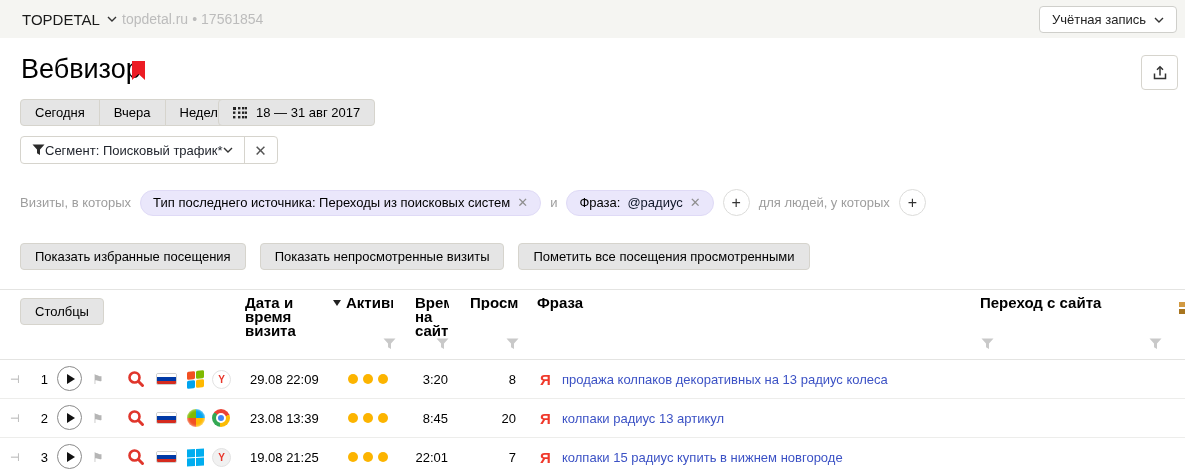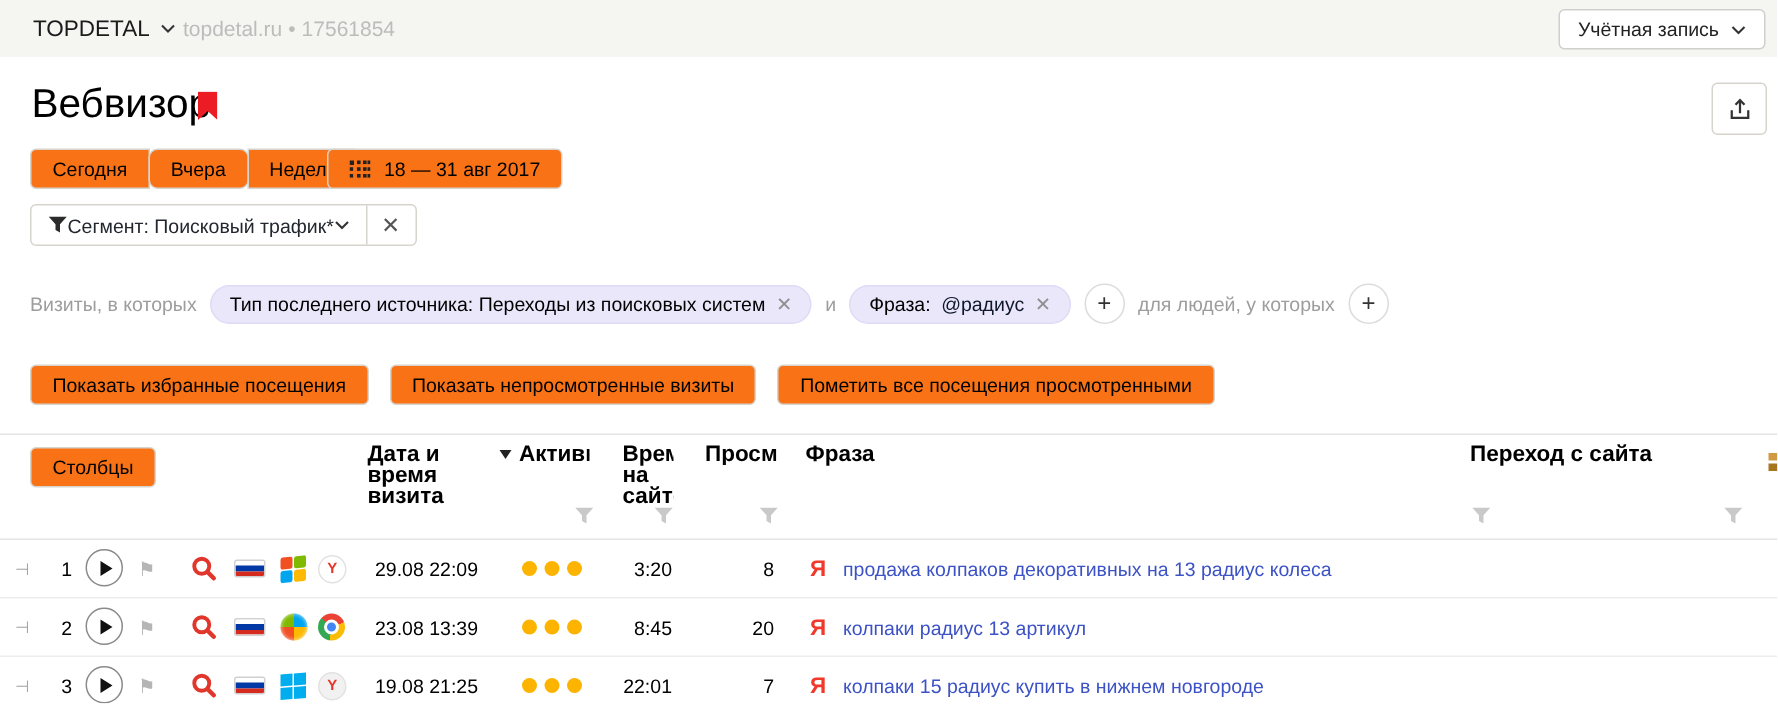--- a/index.html
+++ b/index.html
@@ -15,26 +15,26 @@
     padding:0 12px;background:#fff;border:1px solid #cfcfcb;border-radius:4px;font-size:13px;color:#222;cursor:pointer;box-sizing:border-box;}
 
   
   .page-title{position:absolute;left:21px;top:54px;font-size:27px;color:#000;}
   .bookmark{position:absolute;left:132px;top:61px;width:13px;height:19px;background:#ec1c24;
     clip-path:polygon(0 0,100% 0,100% 100%,50% 68%,0 100%);}
   .export-btn{position:absolute;left:1141px;top:55px;width:37px;height:35px;background:#fff;border:1px solid #d6d4cd;
     border-radius:4px;display:flex;align-items:center;justify-content:center;cursor:pointer;box-sizing:border-box;}
 
   
-  .btn{height:27px;background:#f97316;border:1px solid #d6d4cd;font-size:13px;color:#000;display:inline-flex;
+  .btn{height:27px;background:#e5e5e5;border:1px solid #d6d4cd;font-size:13px;color:#000;display:inline-flex;
     align-items:center;padding:0 14px;cursor:pointer;box-sizing:border-box;font-family:"Liberation Sans",sans-serif;}
 
   
   .presets{position:absolute;left:20px;top:99px;display:flex;}
-  .presets .btn{margin-left:-1px;border-radius:6px;}
+  .presets .btn{margin-left:-1px;border-radius:0;}
   .presets .btn:first-child{margin-left:0;border-radius:4px 0 0 4px;}
   .presets .btn:last-child{border-radius:0 4px 4px 0;}
   .date-range-btn{position:absolute;left:218px;top:99px;border-radius:4px;gap:9px;}
 
   
   .segment{position:absolute;left:20px;top:136px;display:flex;border:1px solid #d6d4cd;border-radius:4px;background:#fff;height:28px;box-sizing:border-box;}
   .segment-main{display:flex;align-items:center;padding:0 11px;font-size:13px;color:#22262e;cursor:pointer;}
   .segment-close{display:flex;align-items:center;justify-content:center;width:32px;border-left:1px solid #d6d4cd;cursor:pointer;}
   .x-glyph{font-size:15px;color:#555;line-height:1;}
 

